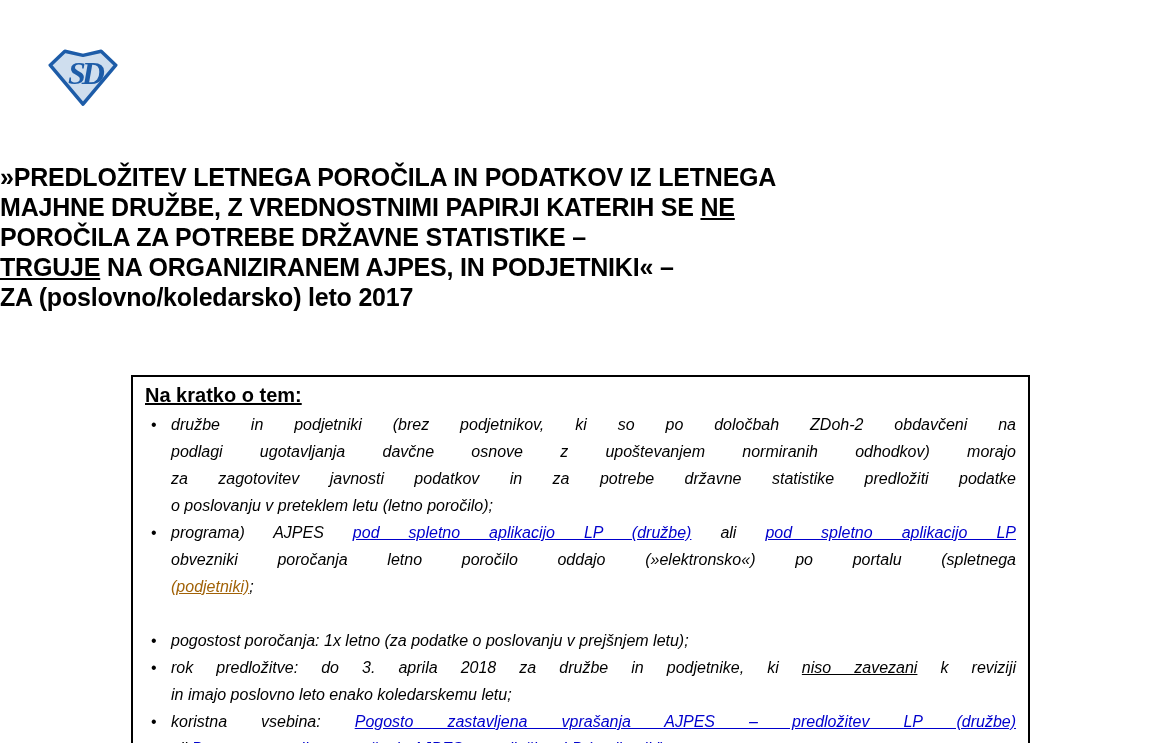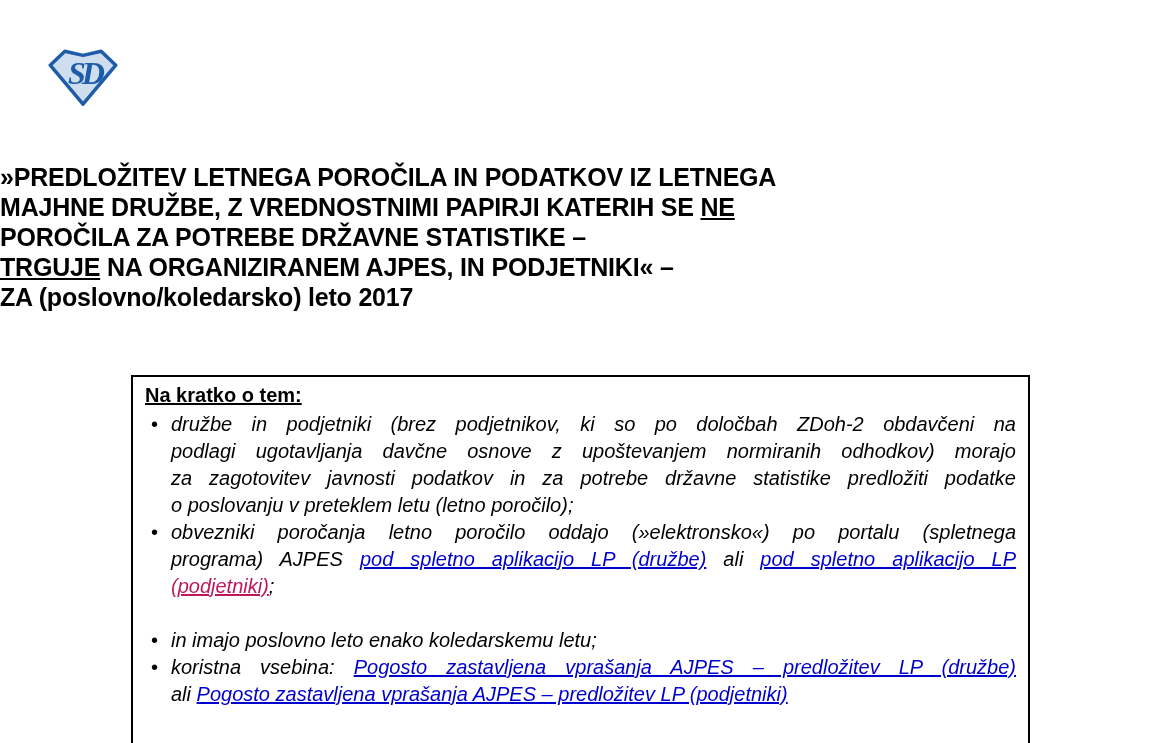--- a/index.html
+++ b/index.html
@@ -54,21 +54,21 @@
   }
   .summary-list {
     list-style: none;
     margin: 2px 0 0 0;
     padding: 0;
   }
   .summary-list li {
     position: relative;
     padding-left: 26px;
     font-style: italic;
-    font-size: 20px;
+    font-size: 16px;
     line-height: 27px;
   }
   .summary-list li::before {
     content: "\2022";
     position: absolute;
     left: 6px;
     top: 0;
     font-style: normal;
   }
   .summary-list li.gap-after { margin-bottom: 27px; }
@@ -107,25 +107,29 @@
 <div class="summary-box">
   <div class="summary-heading">Na kratko o tem:</div>
   <ul class="summary-list" id="bullets">
       <li>
         <div class="jline"><span>družbe in podjetniki (brez podjetnikov, ki so po določbah ZDoh-2 obdavčeni na</span></div>
         <div class="jline"><span>podlagi ugotavljanja davčne osnove z upoštevanjem normiranih odhodkov) morajo</span></div>
         <div class="jline"><span>za zagotovitev javnosti podatkov in za potrebe državne statistike predložiti podatke</span></div>
         <div class="jline last"><span>o poslovanju v preteklem letu (letno poročilo);</span></div>
       </li>
       <li class="gap-after">
+        <div class="jline"><span>programa) AJPES </span><a class="link" style="color: rgb(0, 0, 204);">pod spletno aplikacijo LP (družbe)</a><span> ali </span><a class="link" style="color: rgb(0, 0, 204);">pod spletno aplikacijo LP</a></div>
         <div class="jline"><span>obvezniki poročanja letno poročilo oddajo (»elektronsko«) po portalu (spletnega</span></div>
-        <div class="jline"><span>programa) AJPES </span><a class="link" style="color: rgb(0, 0, 204);">pod spletno aplikacijo LP (družbe)</a><span> ali </span><a class="link" style="color: rgb(0, 0, 204);">pod spletno aplikacijo LP</a></div>
-        <div class="jline last"><a class="link" style="color: #be185d;">(podjetniki)</a><span>;</span></div>
+        <div class="jline last"><a class="link" style="color: #a16207;">(podjetniki)</a><span>;</span></div>
       </li>
       <li>
+        <div class="jline last"><span>pogostost poročanja: 1x letno (za podatke o poslovanju v prejšnjem letu);</span></div>
+      </li>
+      <li>
+        <div class="jline"><span>rok predložitve: do 3. aprila 2018 za družbe in podjetnike, ki </span><span class="u">niso zavezani</span><span> k reviziji</span></div>
         <div class="jline last"><span>in imajo poslovno leto enako koledarskemu letu;</span></div>
       </li>
       <li>
         <div class="jline"><span>koristna vsebina: </span><a class="link" style="color: rgb(0, 0, 204);">Pogosto zastavljena vprašanja AJPES – predložitev LP (družbe)</a></div>
         <div class="jline last"><span>ali </span><a class="link" style="color: rgb(0, 0, 204);">Pogosto zastavljena vprašanja AJPES – predložitev LP (podjetniki)</a></div>
       </li>
     </ul>
 </div>
 
 </body></html>

